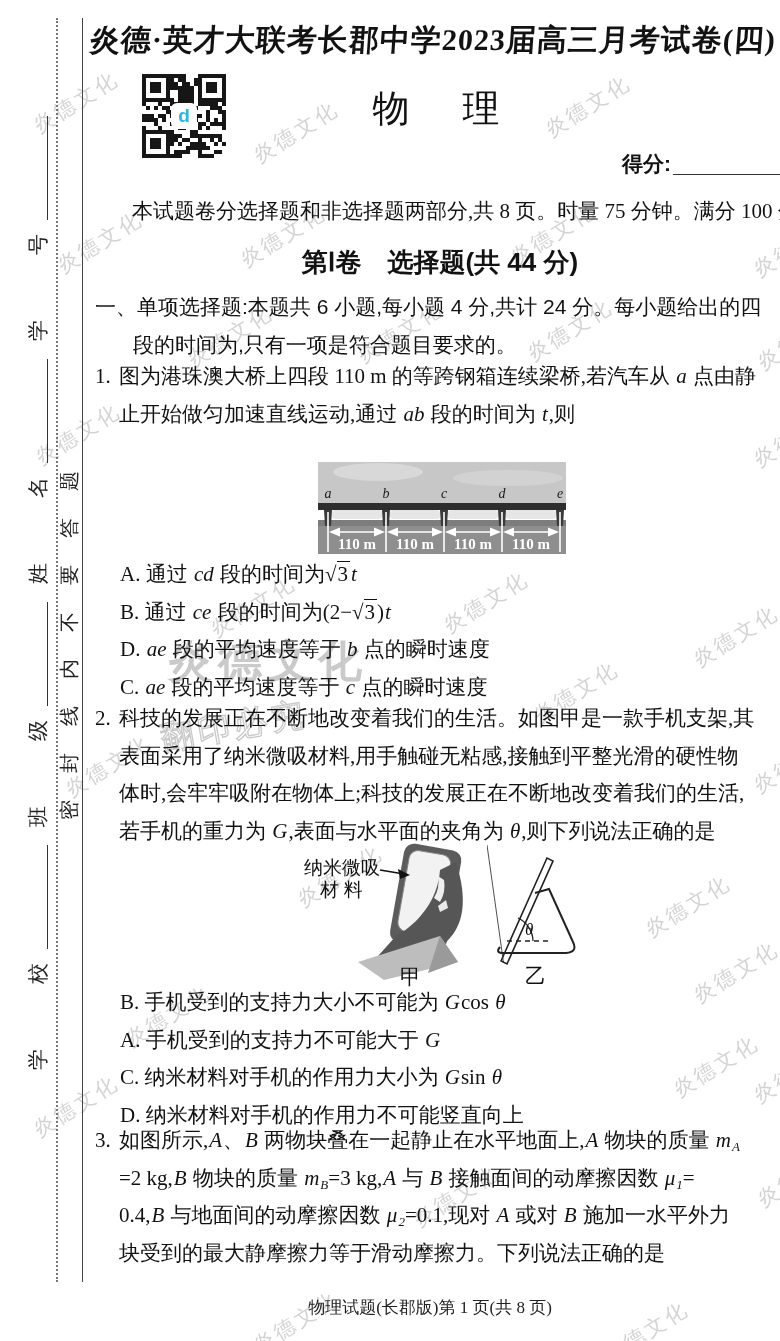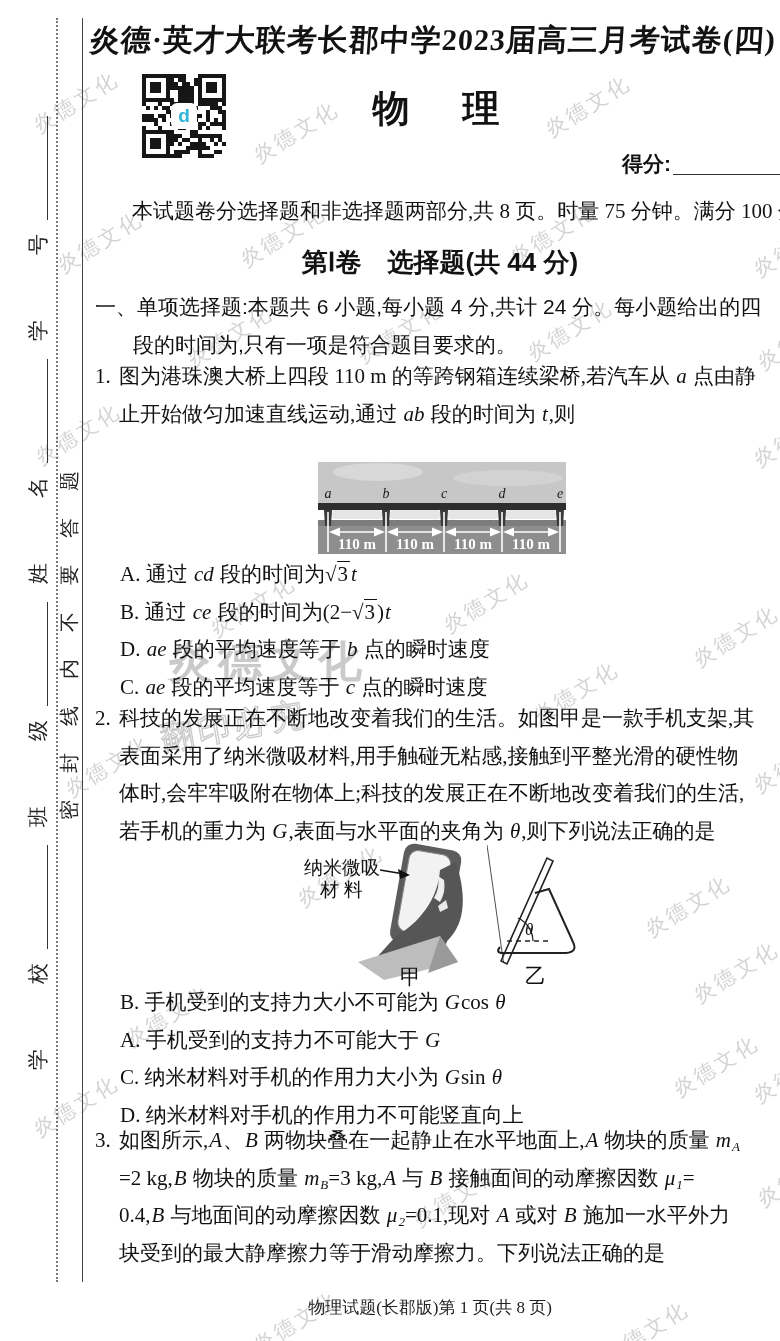--- a/index.html
+++ b/index.html
@@ -30,21 +30,21 @@
   .qr{position:absolute;left:140px;top:72px;width:88px;height:88px;background:#fff}
   .qr .modules{position:absolute;left:2px;top:2px;width:84px;height:84px}
   .qr .modules div{position:absolute;width:4px;height:4px;background:#161616}
   .fp{position:absolute;width:28px;height:28px;border:4.5px solid #161616;box-sizing:border-box}
   .fp::after{content:"";position:absolute;left:4px;top:4px;width:11px;height:11px;background:#161616}
   .fp1{left:2px;top:2px}.fp2{left:58px;top:2px}.fp3{left:2px;top:58px}
   .qr-logo{position:absolute;left:31px;top:31px;width:26px;height:26px;background:#fff;border-radius:6px;
            display:flex;align-items:center;justify-content:center}
   .qr-logo span{font-family:"Liberation Sans",sans-serif;font-weight:700;font-size:19px;color:#2fb4da}
   .subject{position:absolute;left:110px;top:84px;width:660px;text-align:center;font-size:37px;
-           font-weight:700;font-family:"Liberation Sans",sans-serif;letter-spacing:8px}
+           font-weight:400;font-family:"Liberation Sans",sans-serif;letter-spacing:8px}
   .score{position:absolute;left:622px;top:150px;width:168px;display:flex;align-items:flex-start}
   .score .slabel{font-family:"Liberation Sans",sans-serif;font-weight:700;font-size:21px;white-space:nowrap}
   .score .score-line{flex:1;border-bottom:1.5px solid #333;height:24px;margin-left:2px}
   
   .line{height:37.5px;line-height:37.5px;white-space:nowrap}
   .intro{position:absolute;left:110px;top:193px;width:660px;font-size:21px;text-indent:22px}
   .sec-head{position:absolute;left:110px;top:245px;width:660px;text-align:center;font-size:26px;
             font-weight:700;font-family:"Liberation Sans",sans-serif}
   .sec-sub{position:absolute;left:95px;top:288px;font-size:21px;font-weight:400;
            font-family:"Liberation Sans",sans-serif}

